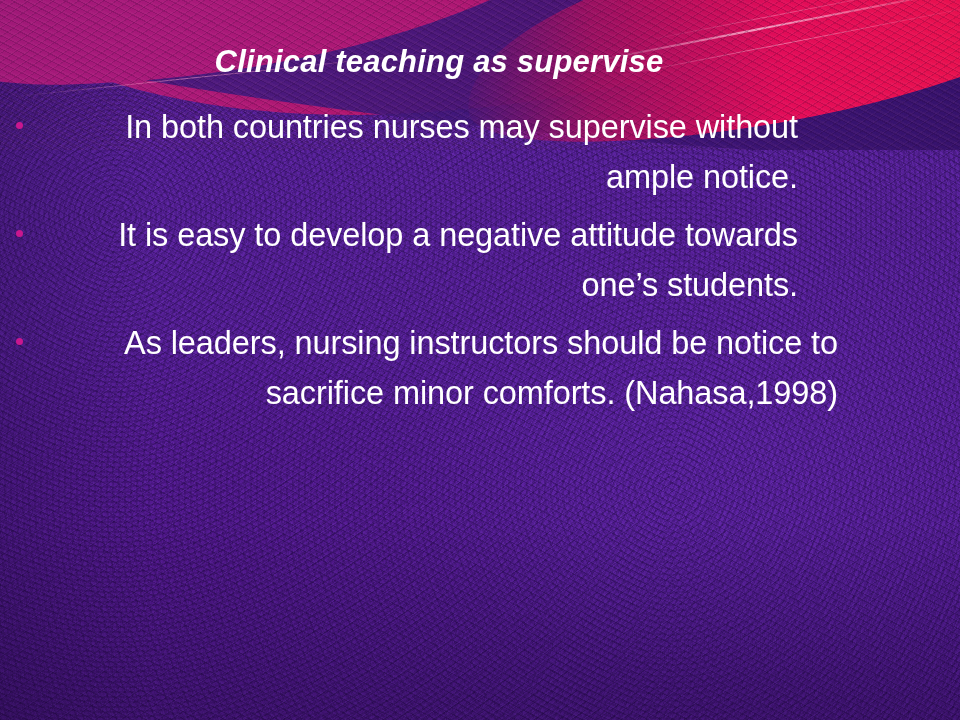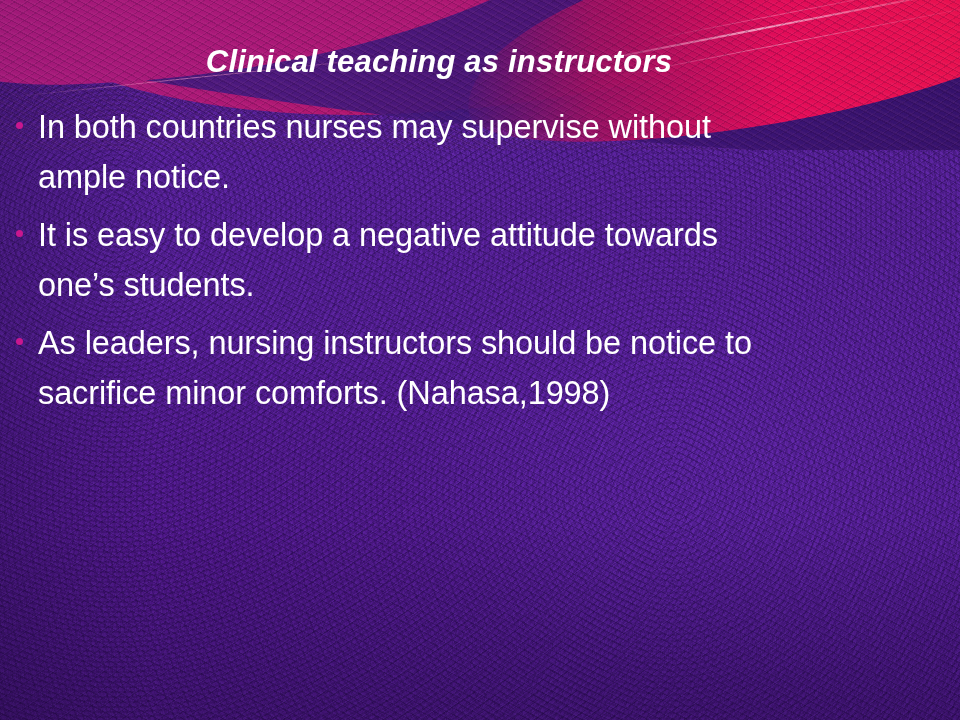--- a/index.html
+++ b/index.html
@@ -174,20 +174,21 @@
     position: absolute;
     left: 16px;
     top: 102px;
     width: 880px;
   }
 
   .bullet-row {
     display: flex;
     align-items: flex-start;
     margin-bottom: 8px;
+    text-align: right;
   }
 
   .bullet-dot {
     flex: 0 0 auto;
     width: 7px;
     height: 7px;
     border-radius: 50%;
     background: #c9178f;
     margin-top: 20px;
     margin-right: 15px;
@@ -224,21 +225,21 @@
     <div class="hdr-swoosh"></div>
     <div class="streak s1"></div>
     <div class="streak s2"></div>
     <div class="streak s3"></div>
     <div class="hairline"></div>
     <div class="hdr-noise"></div>
   </div>
 
   <div class="content">
 
-    <div class="slide-title">Clinical teaching as instructors</div>
+    <div class="slide-title">Clinical teaching as supervise</div>
 
     <div class="body">
 
       <div class="bullet-row b1">
         <span class="bullet-dot"></span>
         <div class="bullet-text">In both countries nurses may supervise without ample notice.</div>
       </div>
 
       <div class="bullet-row b2">
         <span class="bullet-dot"></span>

